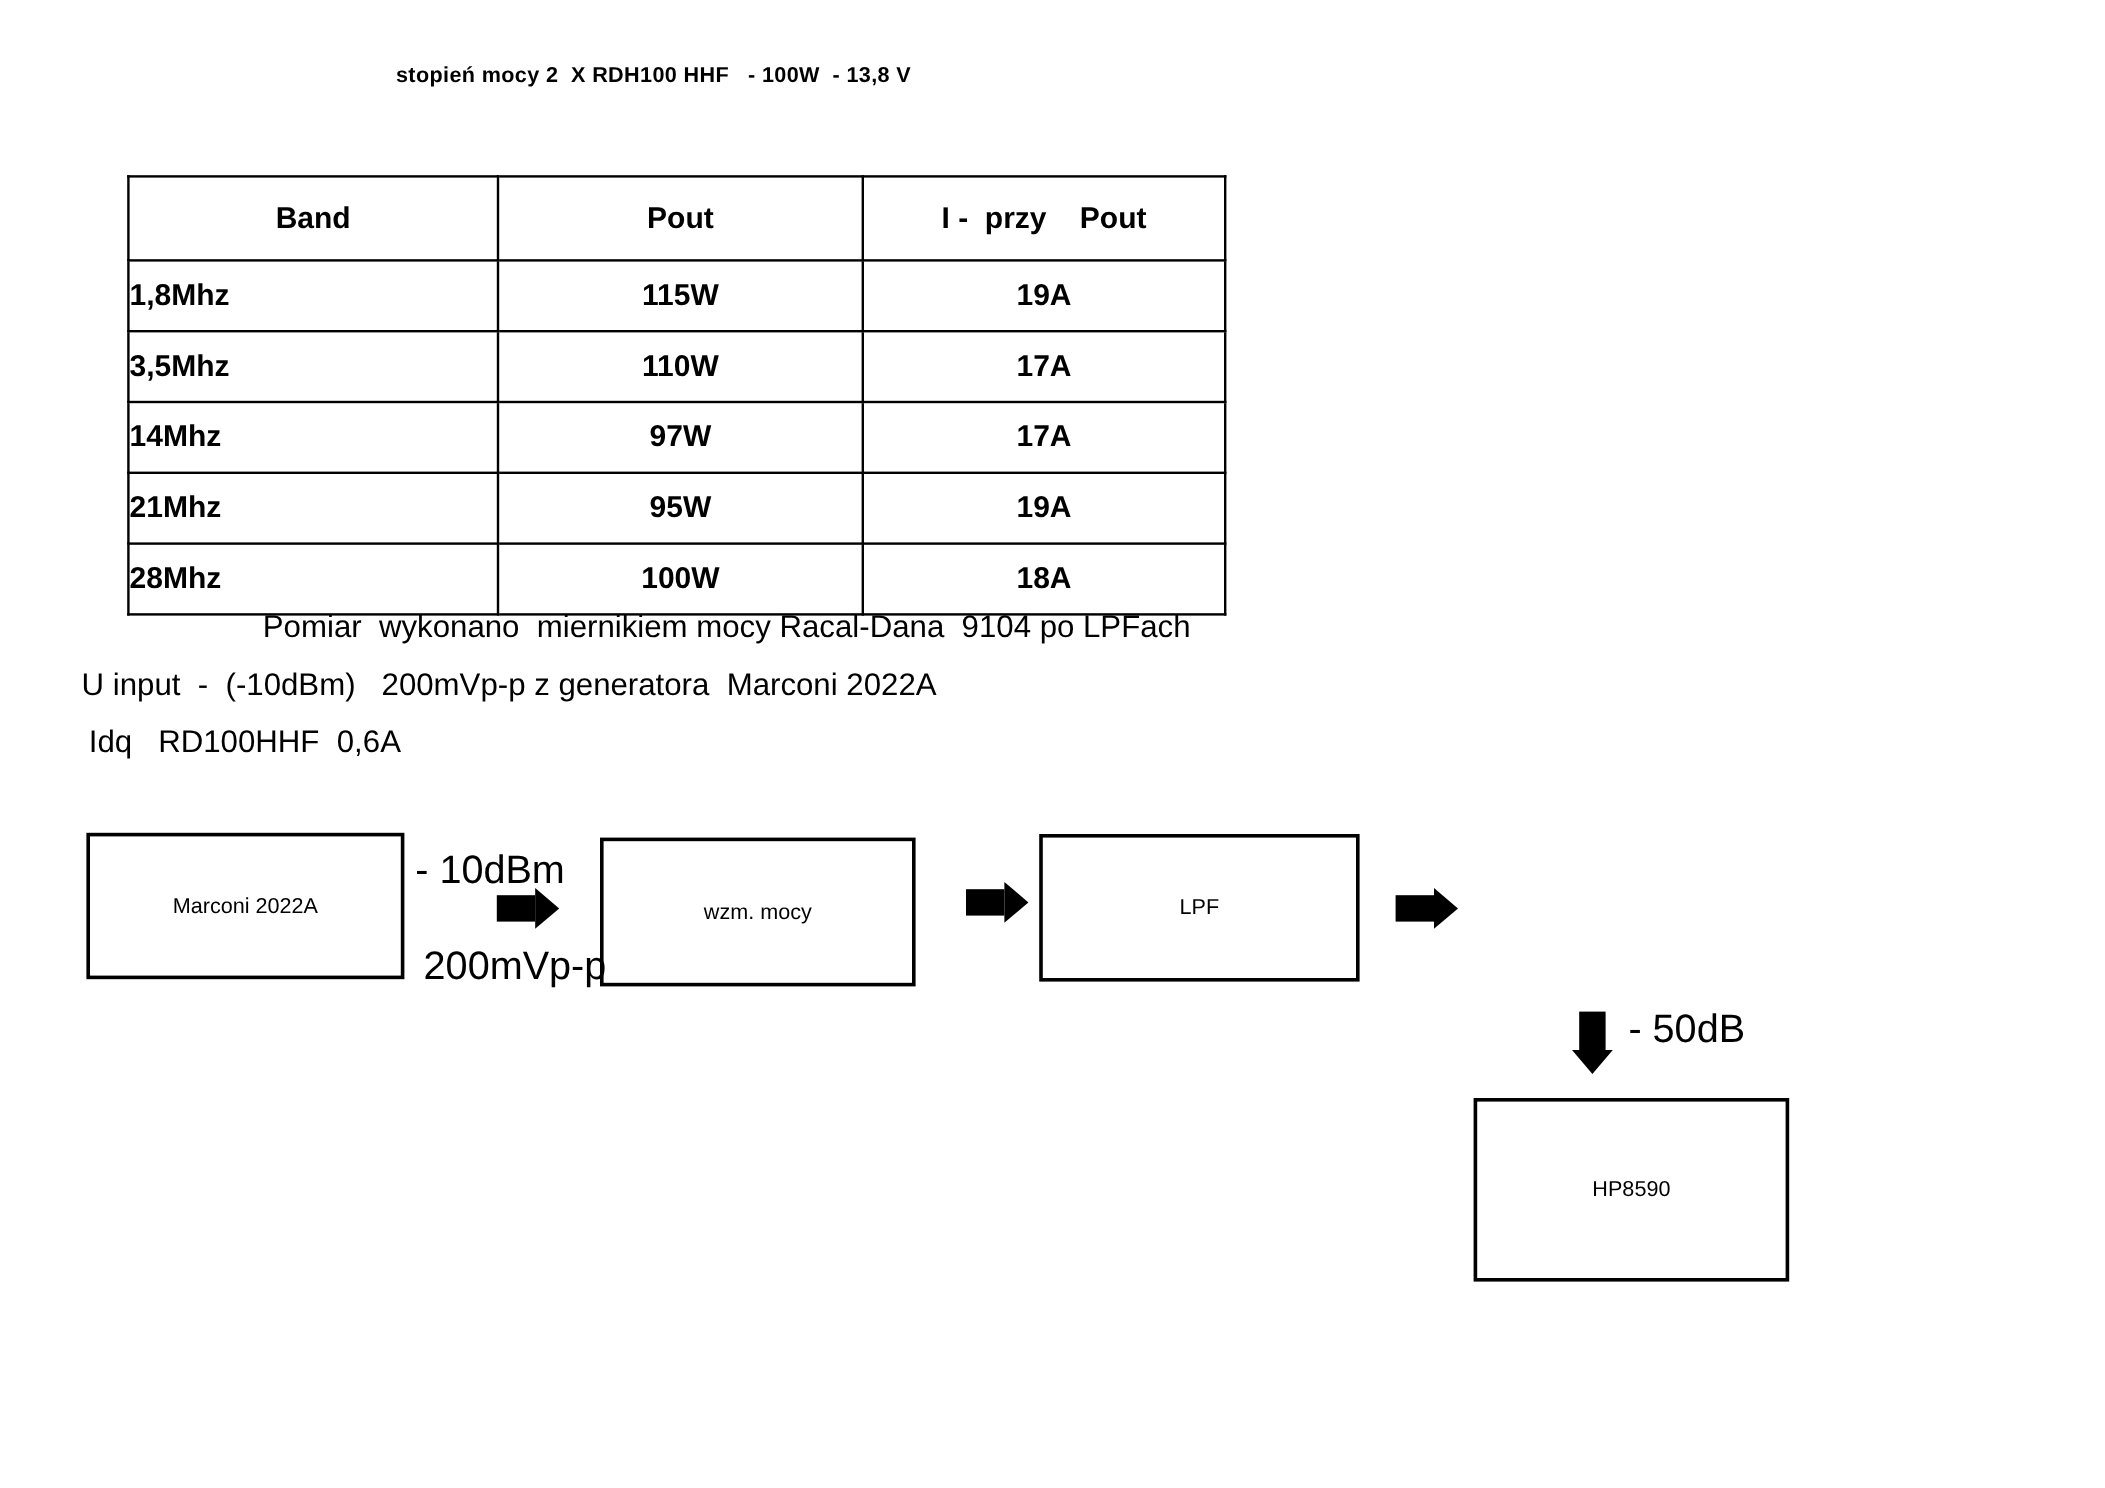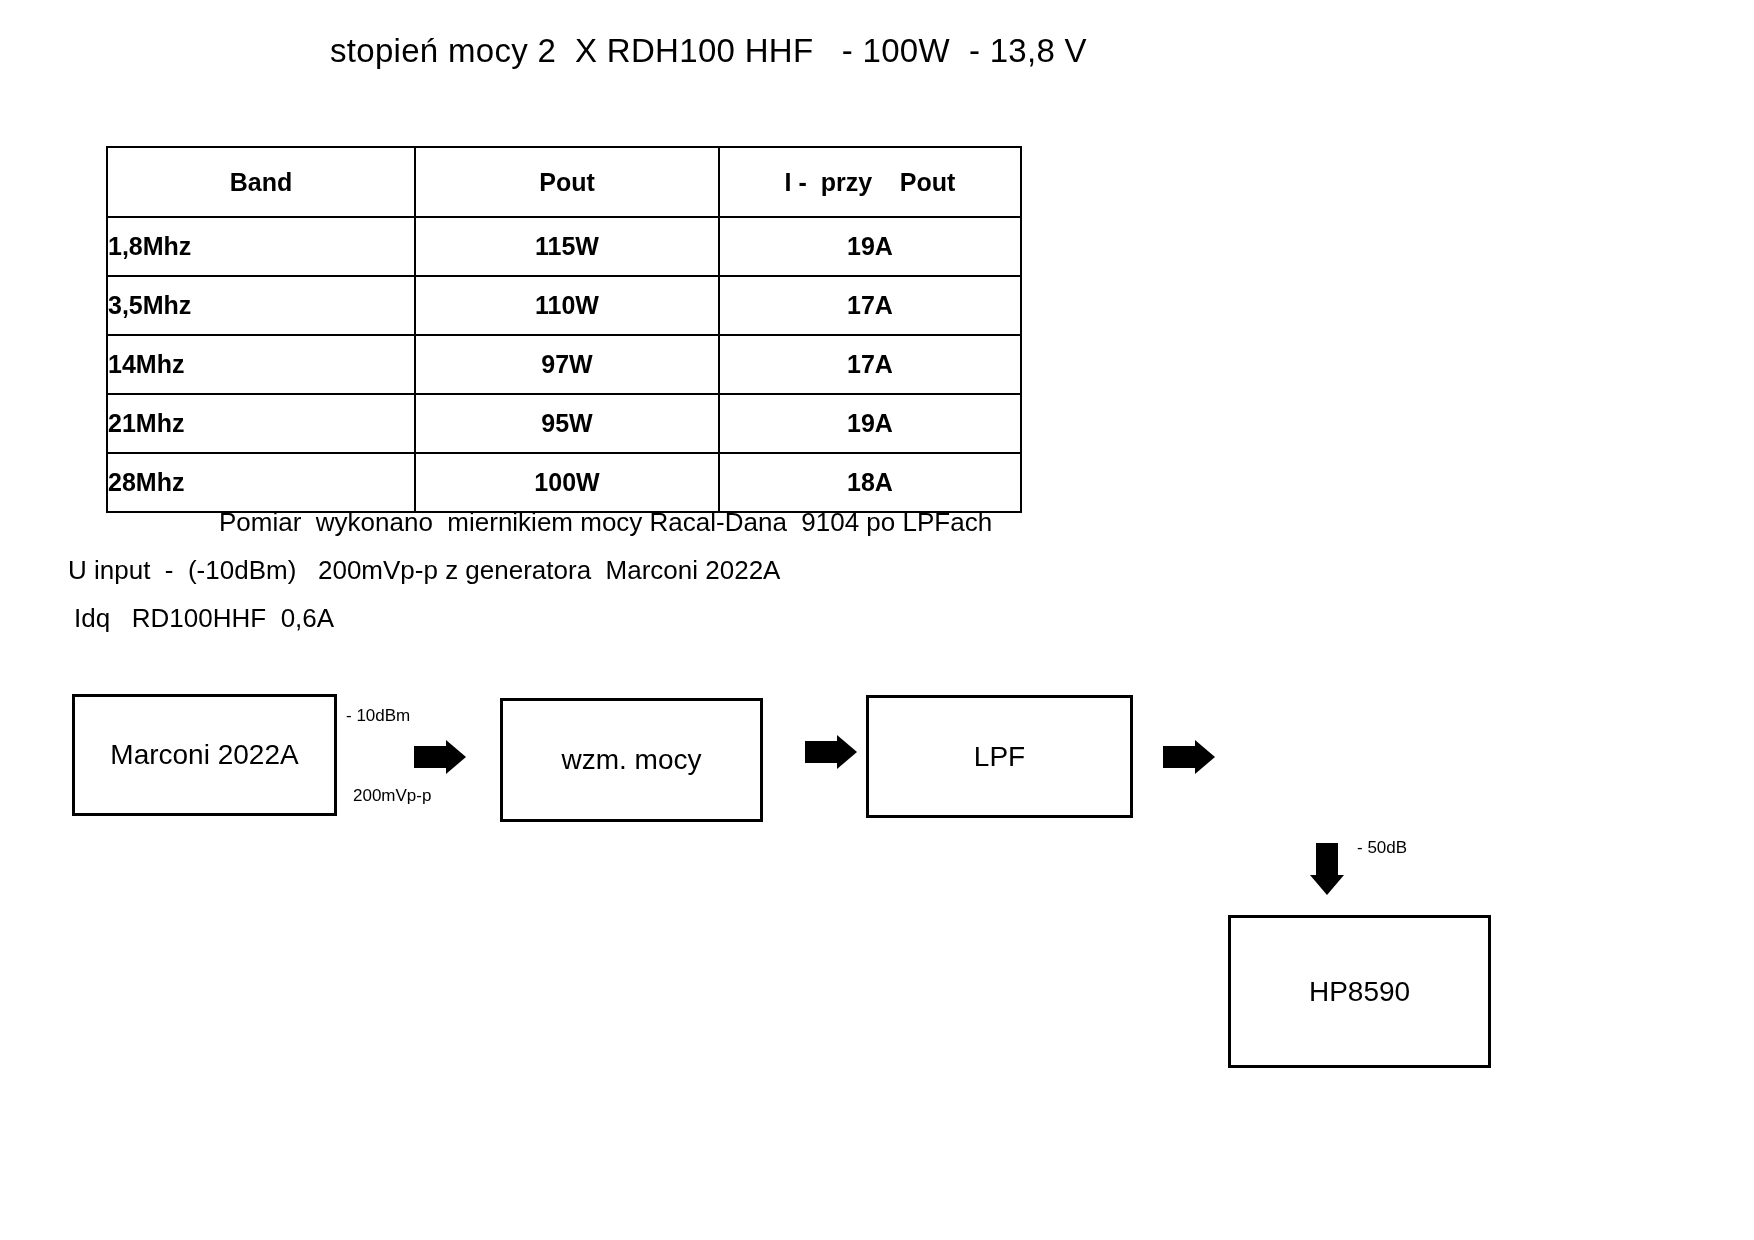--- a/index.html
+++ b/index.html
@@ -13,23 +13,23 @@
     position: relative;
     font-family: "Liberation Sans", sans-serif;
     color: #000000;
     overflow: hidden;
   }
 
   
   #doc-title {
     position: absolute;
     left: 330px;
-    top: 32px;
-    font-size: 33px;
-    font-weight: normal;
+    top: 52px;
+    font-size: 18px;
+    font-weight: bold;
     letter-spacing: 0.3px;
     white-space: pre;
   }
 
   
   #results-table {
     position: absolute;
     left: 106px;
     top: 146px;
     width: 908px;
@@ -98,21 +98,21 @@
     width: 1754px;
     height: 1240px;
   }
   .blk {
     position: absolute;
     border: 3px solid #000;
     background: #fff;
     display: flex;
     align-items: center;
     justify-content: center;
-    font-size: 28px;
+    font-size: 18px;
     white-space: pre;
     box-sizing: border-box;
   }
   #blk-marconi { left: 72px;   top: 694px;  width: 265px; height: 122px; }
   #blk-wzm     { left: 500px;  top: 698px;  width: 263px; height: 124px; }
   #blk-lpf     { left: 866px;  top: 695px;  width: 267px; height: 123px; }
   #blk-racal   { left: 1212px; top: 694px;  width: 265px; height: 123px; }
   #blk-hp      { left: 1204px; top: 915px;  width: 263px; height: 153px; margin-left: 24px; }
   .arrow-shaft {
     position: absolute;
@@ -143,21 +143,21 @@
   #arrow2-head  { left: 837px; top: 735px; }
   
   #arrow3-shaft { left: 1163px; top: 746px; width: 32px; height: 22px; }
   #arrow3-head  { left: 1195px; top: 740px; }
   
   #arrow4-shaft { left: 1316px; top: 843px; width: 22px; height: 32px; }
   #arrow4-head  { left: 1310px; top: 875px; }
 
   .lbl {
     position: absolute;
-    font-size: 17px;
+    font-size: 33px;
     white-space: pre;
   }
   #lbl-10dbm   { left: 346px;  top: 706px; }
   #lbl-200mv   { left: 353px;  top: 786px; }
   #lbl-50db    { left: 1357px; top: 838px; }
 </style>
 </head>
 <body>
 
 <div id="doc-title">stopień mocy 2  X RDH100 HHF   - 100W  - 13,8 V</div>

